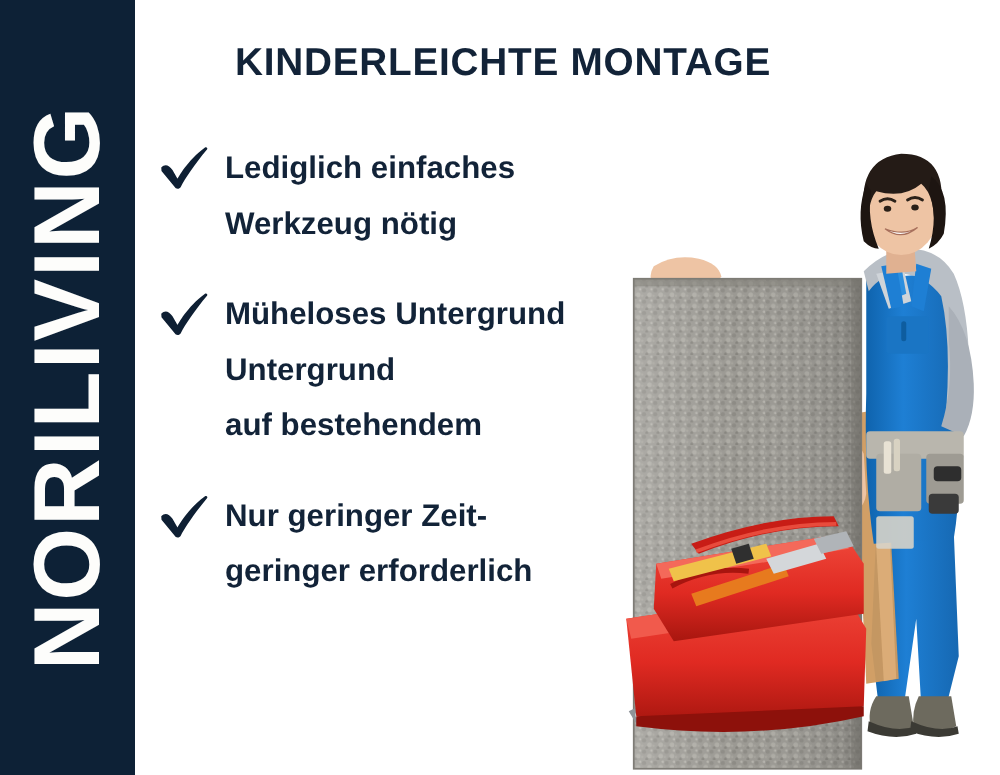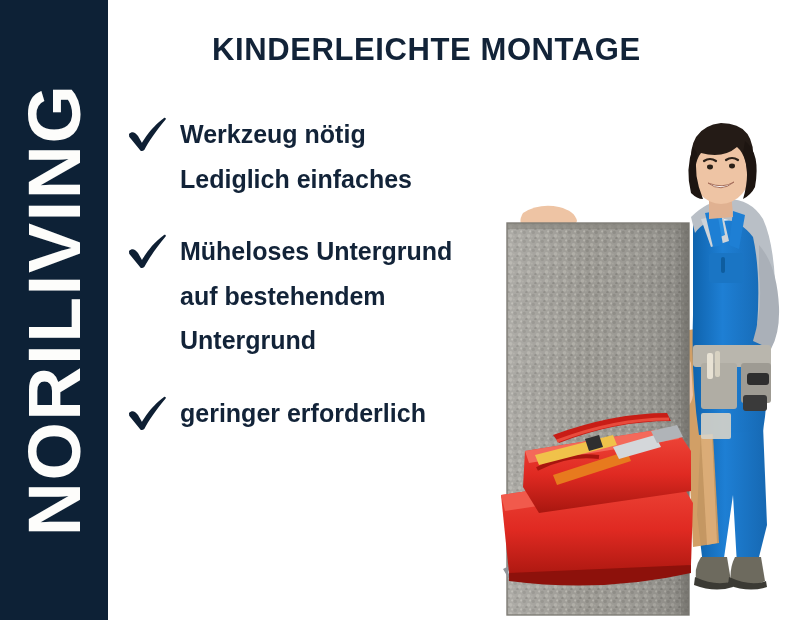--- a/index.html
+++ b/index.html
@@ -41,21 +41,21 @@
     font-size: 75px;
     font-weight: 700;
     letter-spacing: 1.5px;
     line-height: 1;
     font-family: "Liberation Sans", "DejaVu Sans", sans-serif;
   }
 
   
   .headline {
     position: absolute;
-    left: 212px;
+    left: 188px;
     top: 33px;
     color: #122338;
     font-size: 31px;
     font-weight: 700;
     letter-spacing: 0.6px;
     line-height: 1.1;
     white-space: nowrap;
   }
 
   
@@ -111,41 +111,42 @@
   <div class="headline">KINDERLEICHTE MONTAGE</div>
 
   <div class="bullets">
 
     <div class="bullet">
       <span class="check-icon">
         <svg width="44" height="38" viewBox="0 0 44 38">
           <path d="M3 20 C6 17, 9 18, 12 22 L16 29 C16 29, 24 14, 38 4 C39 3.2, 40.5 4.4, 39.6 5.6 C30 17, 22 29, 18.6 35.5 C17.6 37.4, 14.6 37.4, 13.6 35.4 L3.2 22.8 Z" fill="#0e1f33"></path>
         </svg>
       </span>
+      <div class="bullet-line">Lediglich einfaches</div>
       <div class="bullet-line">Werkzeug nötig</div>
-      <div class="bullet-line">Lediglich einfaches</div>
     </div>
 
     <div class="bullet">
       <span class="check-icon">
         <svg width="44" height="38" viewBox="0 0 44 38">
           <path d="M3 20 C6 17, 9 18, 12 22 L16 29 C16 29, 24 14, 38 4 C39 3.2, 40.5 4.4, 39.6 5.6 C30 17, 22 29, 18.6 35.5 C17.6 37.4, 14.6 37.4, 13.6 35.4 L3.2 22.8 Z" fill="#0e1f33"></path>
         </svg>
       </span>
       <div class="bullet-line">Müheloses Untergrund</div>
+      <div class="bullet-line">Untergrund</div>
       <div class="bullet-line">auf bestehendem</div>
-      <div class="bullet-line">Untergrund</div>
     </div>
 
     <div class="bullet">
       <span class="check-icon">
         <svg width="44" height="38" viewBox="0 0 44 38">
           <path d="M3 20 C6 17, 9 18, 12 22 L16 29 C16 29, 24 14, 38 4 C39 3.2, 40.5 4.4, 39.6 5.6 C30 17, 22 29, 18.6 35.5 C17.6 37.4, 14.6 37.4, 13.6 35.4 L3.2 22.8 Z" fill="#0e1f33"></path>
         </svg>
       </span>
+      <div class="bullet-line">Nur geringer Zeit-</div>
       <div class="bullet-line">geringer erforderlich</div>
     </div>
 
   </div>
 
   <div class="photo">
     <svg width="305" height="525" viewBox="0 0 305 525">
       <defs>
         <pattern id="stoneTex" width="9" height="9" patternUnits="userSpaceOnUse">
           <rect width="9" height="9" fill="#9b9993"></rect>

